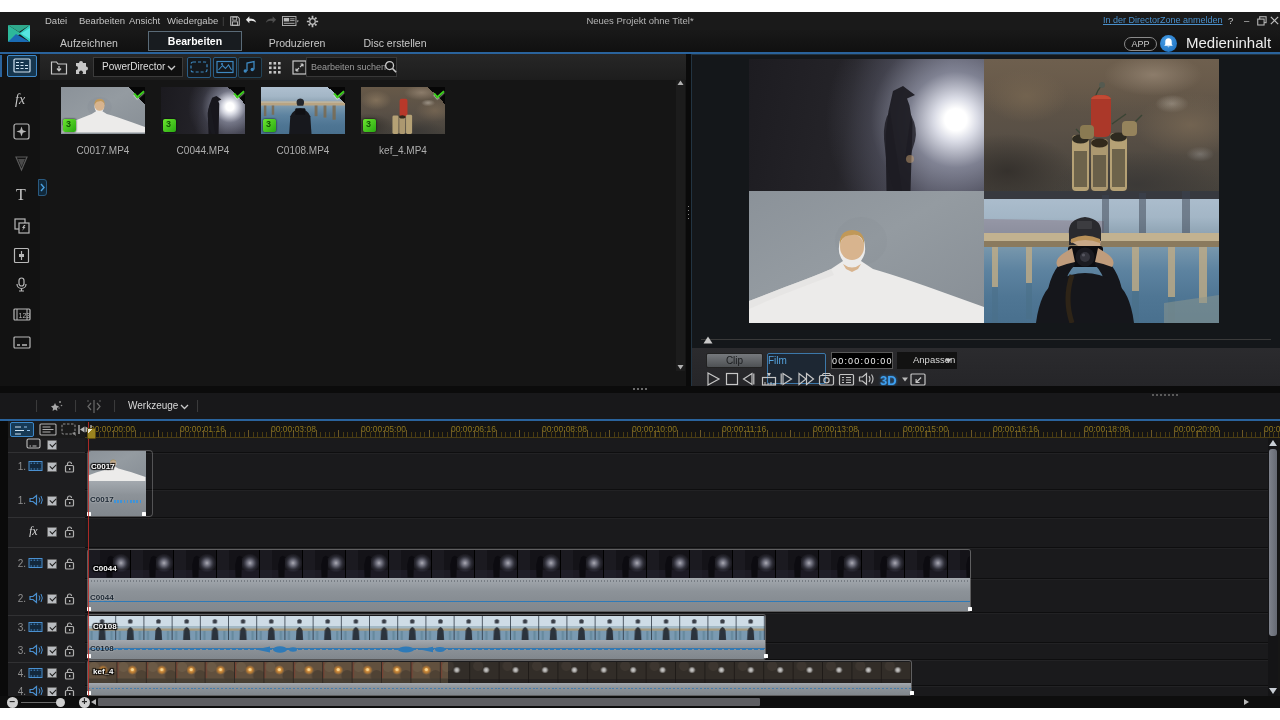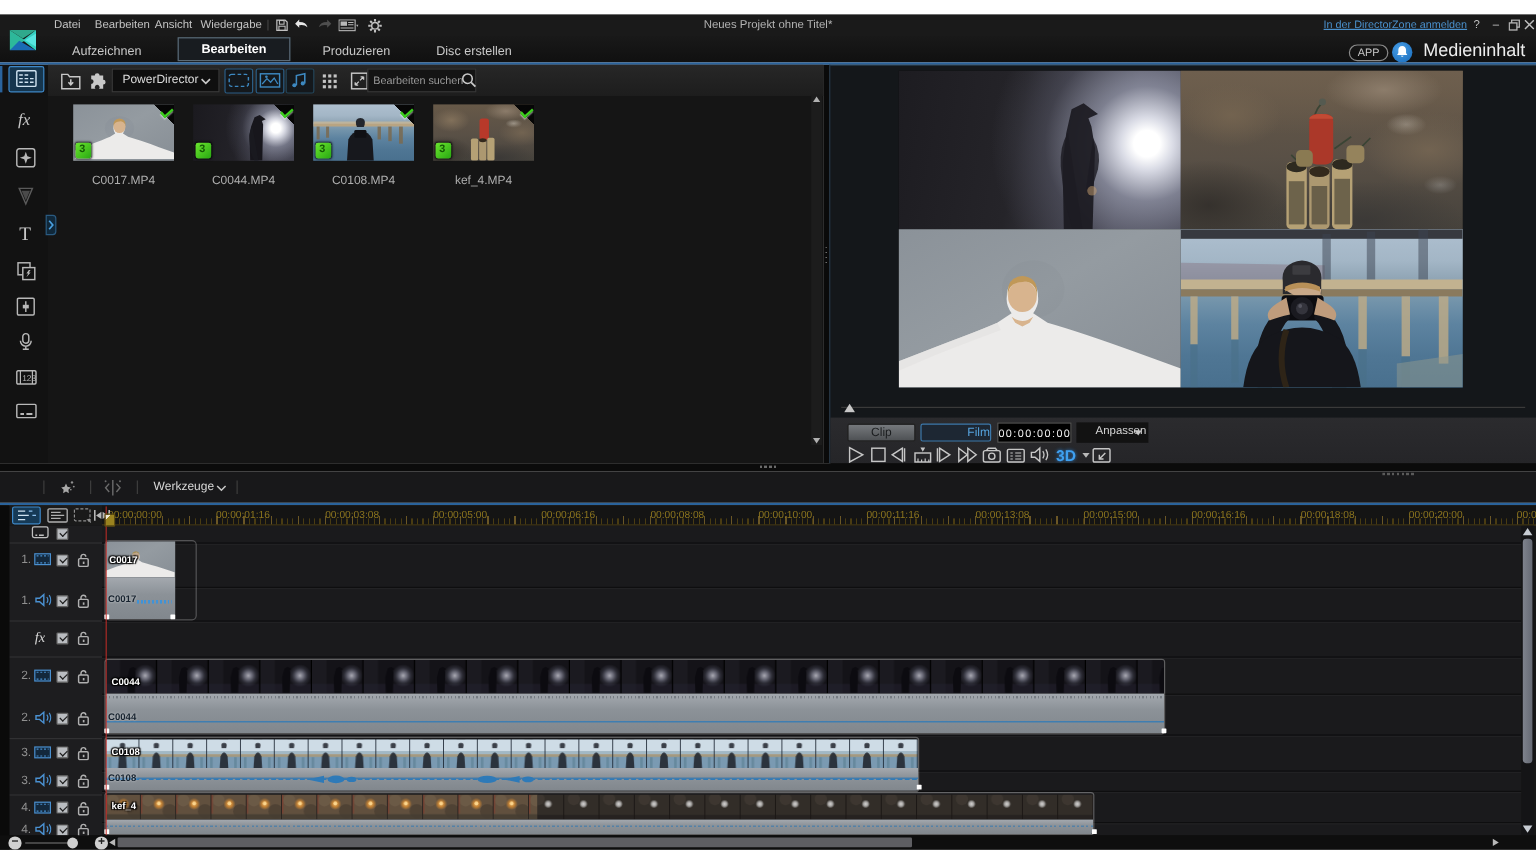--- a/index.html
+++ b/index.html
@@ -1,17 +1,17 @@
 <!DOCTYPE html>
 <html><head>
 <meta charset="utf-8">
 <style>
   * { margin:0; padding:0; box-sizing:border-box; }
   html,body { width:1280px; height:720px; background:#fff; font-family:"Liberation Sans", sans-serif; overflow:hidden; }
-  #app { position:absolute; left:0; top:12px; width:1280px; height:696px; background:#e5e5e5; }
+  #app { position:absolute; left:0; top:12px; width:1280px; height:696px; background:#701a75; }
   .abs { position:absolute; }
   
   #menubar { position:absolute; left:0; top:0; width:1280px; height:18px; background:#1a1a1a; color:#c4c4c4; font-size:9.5px; }
   #menubar .m { position:absolute; top:3px; }
   
   #tabrow { position:absolute; left:0; top:18px; width:1280px; height:22px; background:linear-gradient(#191919,#101010); }
   .tab { position:absolute; top:0; height:20px; line-height:19px; color:#c8c8c8; font-size:10.5px; text-align:center; }
   
   #rooms { position:absolute; left:0; top:42px; width:40px; height:332px; background:#121212; }
   
@@ -430,21 +430,21 @@
           <path d="M88 84 q-8 24 0 48" stroke="#2e2417" stroke-width="5" fill="none"></path>
         </svg>
       </div>
     </div>
     <div class="abs" style="left:9px;top:284px;width:570px;height:1px;background:#3a3a3a"></div>
     <svg class="abs" style="left:11px;top:281px" width="10" height="8" viewBox="0 0 10 8">
         <path d="M5 0.5 L9.5 7.5 H0.5 Z" fill="#c8c8c8"></path>
       </svg>
     <div id="pvbar">
       <div class="abs" style="left:14px;top:5px;width:57px;height:15px;background:linear-gradient(#76797d,#4e5154);border:1px solid #222;border-radius:2px;color:#1a1c1e;font-size:10px;text-align:center;line-height:14px">Clip</div>
-      <div class="abs" style="left:75px;top:5px;width:59px;height:15px;background:#1d2733;border:1px solid #3c78aa;border-radius:2px;color:#55a2dc;font-size:10px;text-align:right;line-height:14px">Film</div>
+      <div class="abs" style="left:75px;top:5px;width:59px;height:31px;background:#1d2733;border:1px solid #3c78aa;border-radius:2px;color:#55a2dc;font-size:10px;text-align:left;line-height:14px">Film</div>
       <div class="abs" style="left:139px;top:4px;width:62px;height:17px;background:#000;border:1px solid #585858;color:#f0f0f0;font-size:9px;text-align:center;line-height:16px;letter-spacing:1.2px">00:00:00:00</div>
       <div class="abs" style="left:205px;top:4px;width:60px;height:17px;background:#121212;color:#d8d8d8;font-size:9.5px;line-height:16px"><span style="margin-left:16px">Anpassen</span>
         <svg class="abs" style="right:5px;top:6px" width="7" height="6" viewBox="0 0 7 6">
             <path d="M0.5 0.8 L6.5 0.8 L3.5 5 Z" fill="#c8c8c8"></path>
           </svg>
       </div>
       <svg class="abs" style="left:14px;top:23px" width="216" height="16" viewBox="0 0 216 16">
         <g fill="none" stroke="#c6c6c6" stroke-width="1.2">
           <path d="M2 2 L13 8 L2 14 Z"></path>
           <rect x="20.5" y="2.5" width="11" height="11"></rect>
@@ -750,21 +750,21 @@
           <pattern id="pkefd" width="29.4" height="21" patternUnits="userSpaceOnUse">
             <rect width="29.4" height="21" fill="#322d28"></rect>
             <circle cx="8" cy="4" r="5" fill="#3e3831" opacity="0.9"></circle>
             <rect y="17" width="29.4" height="4" fill="#262220"></rect>
             <circle cx="16" cy="8" r="3.6" fill="url(#gwhite)" opacity="0.8"></circle>
             <rect x="28.6" width="0.8" height="21" fill="#1a1614"></rect>
           </pattern>
         </defs>
       </svg>
 
-      <div class="abs" style="left:3px;top:13px;width:75px;height:65px;border-radius:3px;overflow:hidden;box-shadow:0 0 0 1px rgba(255,255,255,0.25)">
+      <div class="abs" style="left:3px;top:13px;width:64px;height:65px;border-radius:3px;overflow:hidden;box-shadow:0 0 0 1px rgba(255,255,255,0.25)">
         <div class="abs" style="left:0;top:0;width:57.5px;height:30px;background:linear-gradient(150deg,#8b9299,#949ba1 45%,#878e95)">
           <svg width="57.5" height="30" viewBox="0 0 235 132" preserveAspectRatio="none">
             <path d="M0 132 L0 108 L36 94 Q66 84 82 77 L94 69 Q89 62 90 55 Q90 42 103 41 Q116 42 116 55 Q117 62 112 69 L124 77 Q152 85 196 100 L235 114 L235 132 Z" fill="#ecebea"></path>
             <ellipse cx="103" cy="54" rx="12" ry="13" fill="#c2a88c"></ellipse>
             <path d="M91 54 Q89 38 103 37 Q117 38 115 54 Q115 46 110 43 Q106 41 103 42 Q95 42 92 48 Q91 51 91 54 Z" fill="#a89058"></path>
           </svg>
         </div>
         <div class="abs agrad" style="left:0;top:30px;width:57.5px;height:35px"></div>
         <div class="vlabel" style="left:3px;top:11px">C0017</div>
         <div class="alabel" style="left:2px;top:44px">C0017</div>

